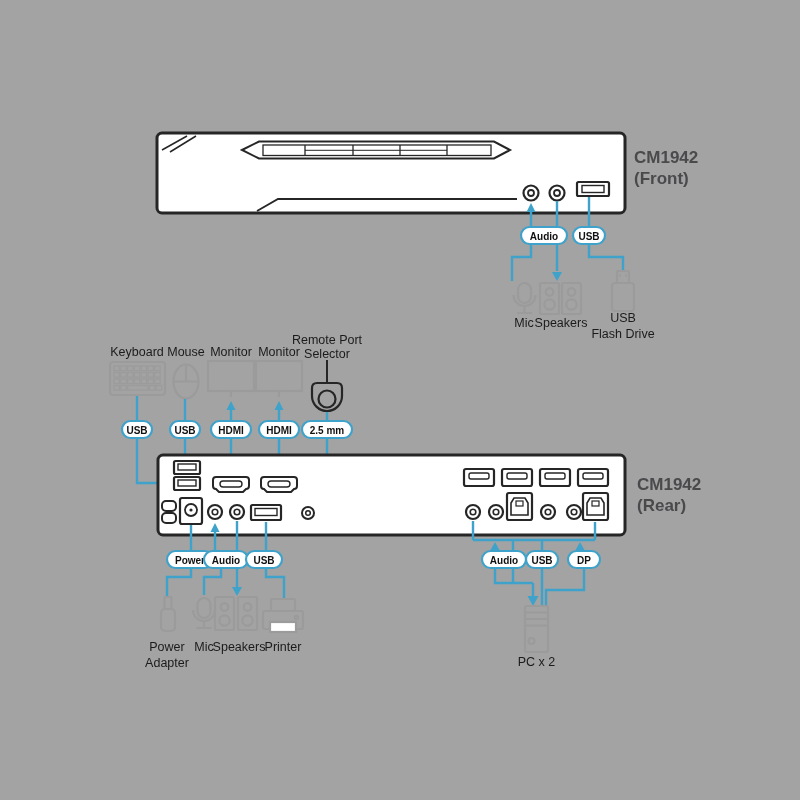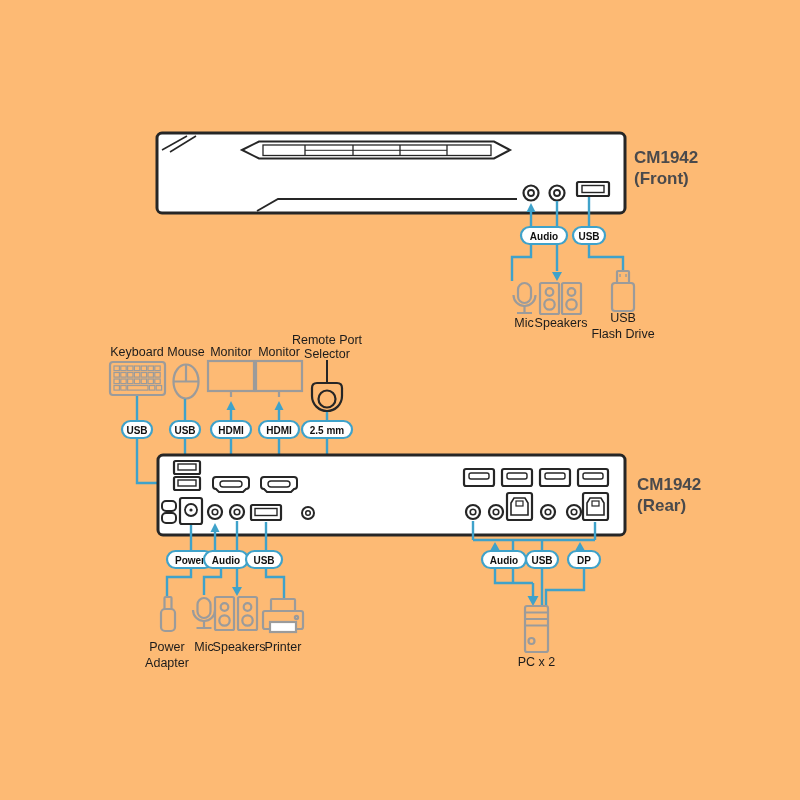--- a/index.html
+++ b/index.html
@@ -1,16 +1,16 @@
 <!DOCTYPE html>
 <html><head>
 <meta charset="utf-8">
 <style>
   html,body{margin:0;padding:0;background:#fff;}
-  #stage{width:800px;height:800px;background:#fdba74;position:relative;font-family:"Liberation Sans",sans-serif;}
+  #stage{width:800px;height:800px;background:#a3a3a3;position:relative;font-family:"Liberation Sans",sans-serif;}
   svg{display:block;}
   .lbl{font-family:"Liberation Sans",sans-serif;font-size:12.5px;fill:#1B1B1B;text-anchor:middle;}
   .tag{font-family:"Liberation Sans",sans-serif;font-size:10px;font-weight:bold;fill:#101010;text-anchor:middle;}
   .model{font-family:"Liberation Sans",sans-serif;font-size:17px;font-weight:600;fill:#4A4A4C;text-anchor:start;}
   .oval{fill:#fff;stroke:#3FA2CA;stroke-width:2.2;}
   .blue{stroke:#3FA2CA;stroke-width:2.4;fill:none;}
   .bluehead{fill:#3FA2CA;stroke:none;}
   .dk{stroke:#262626;fill:#fff;}
   .dkl{stroke:#262626;fill:none;}
   .gy{stroke:#9B9B9B;fill:none;stroke-width:2.2;}

